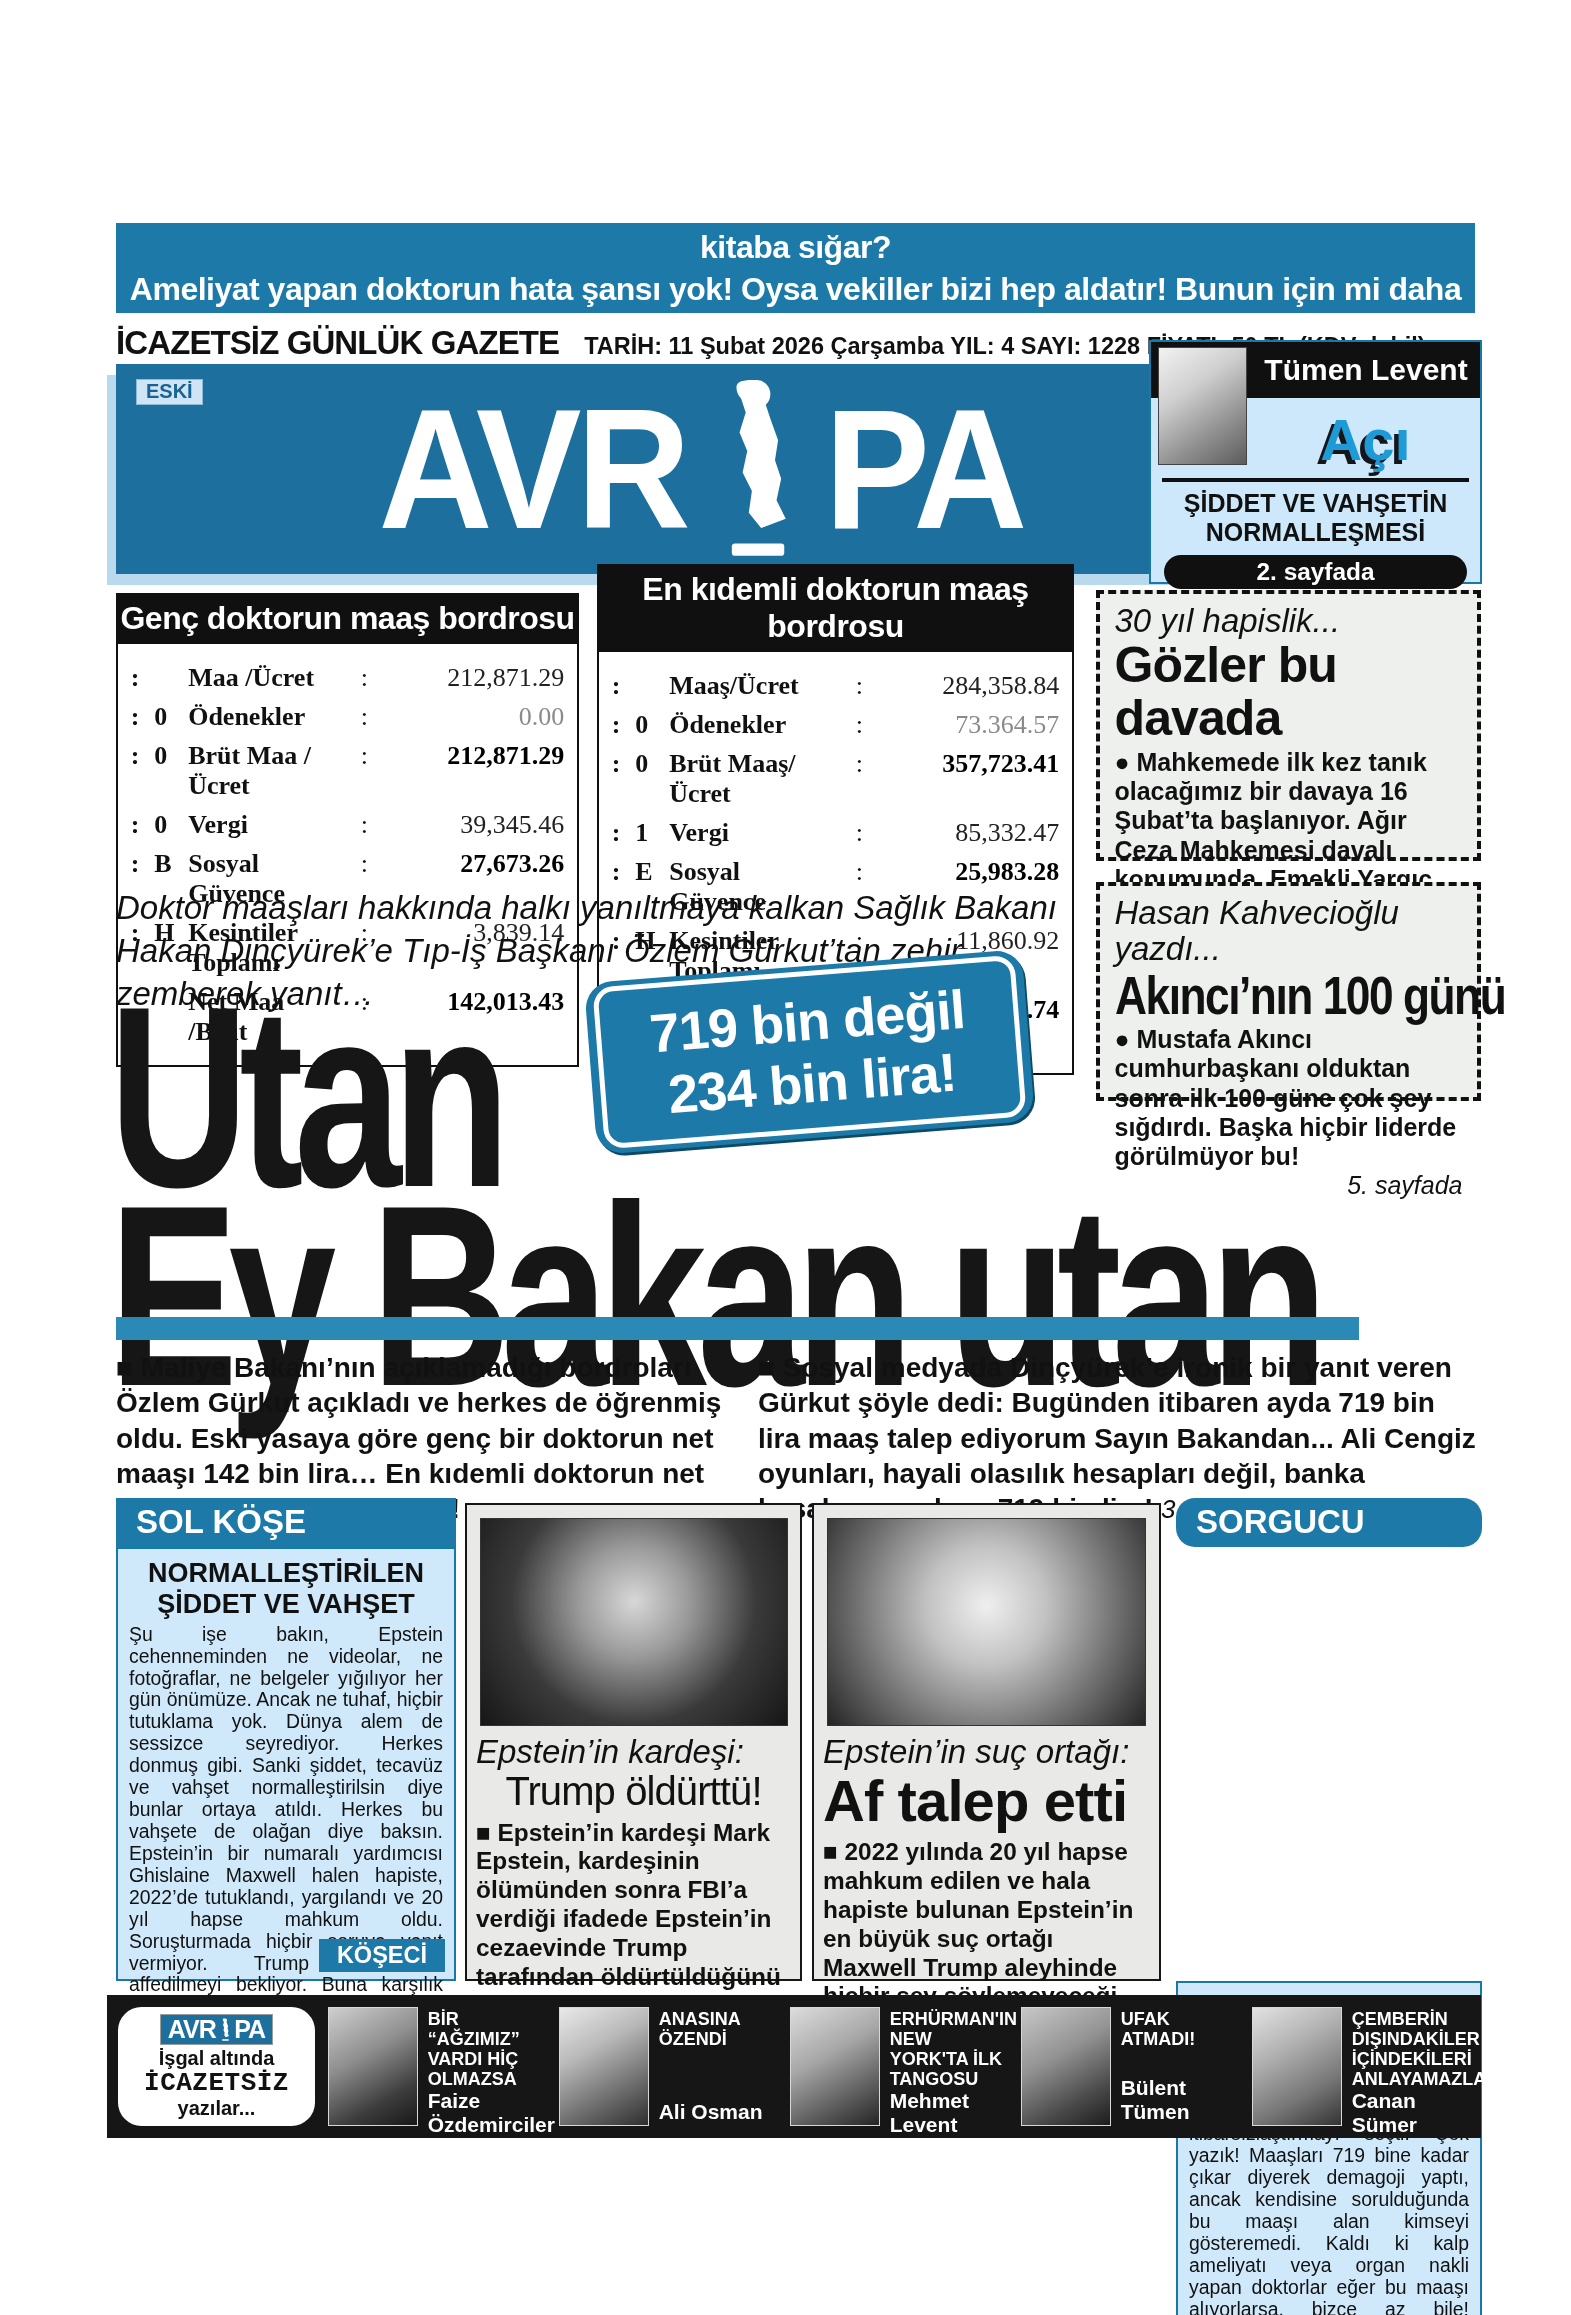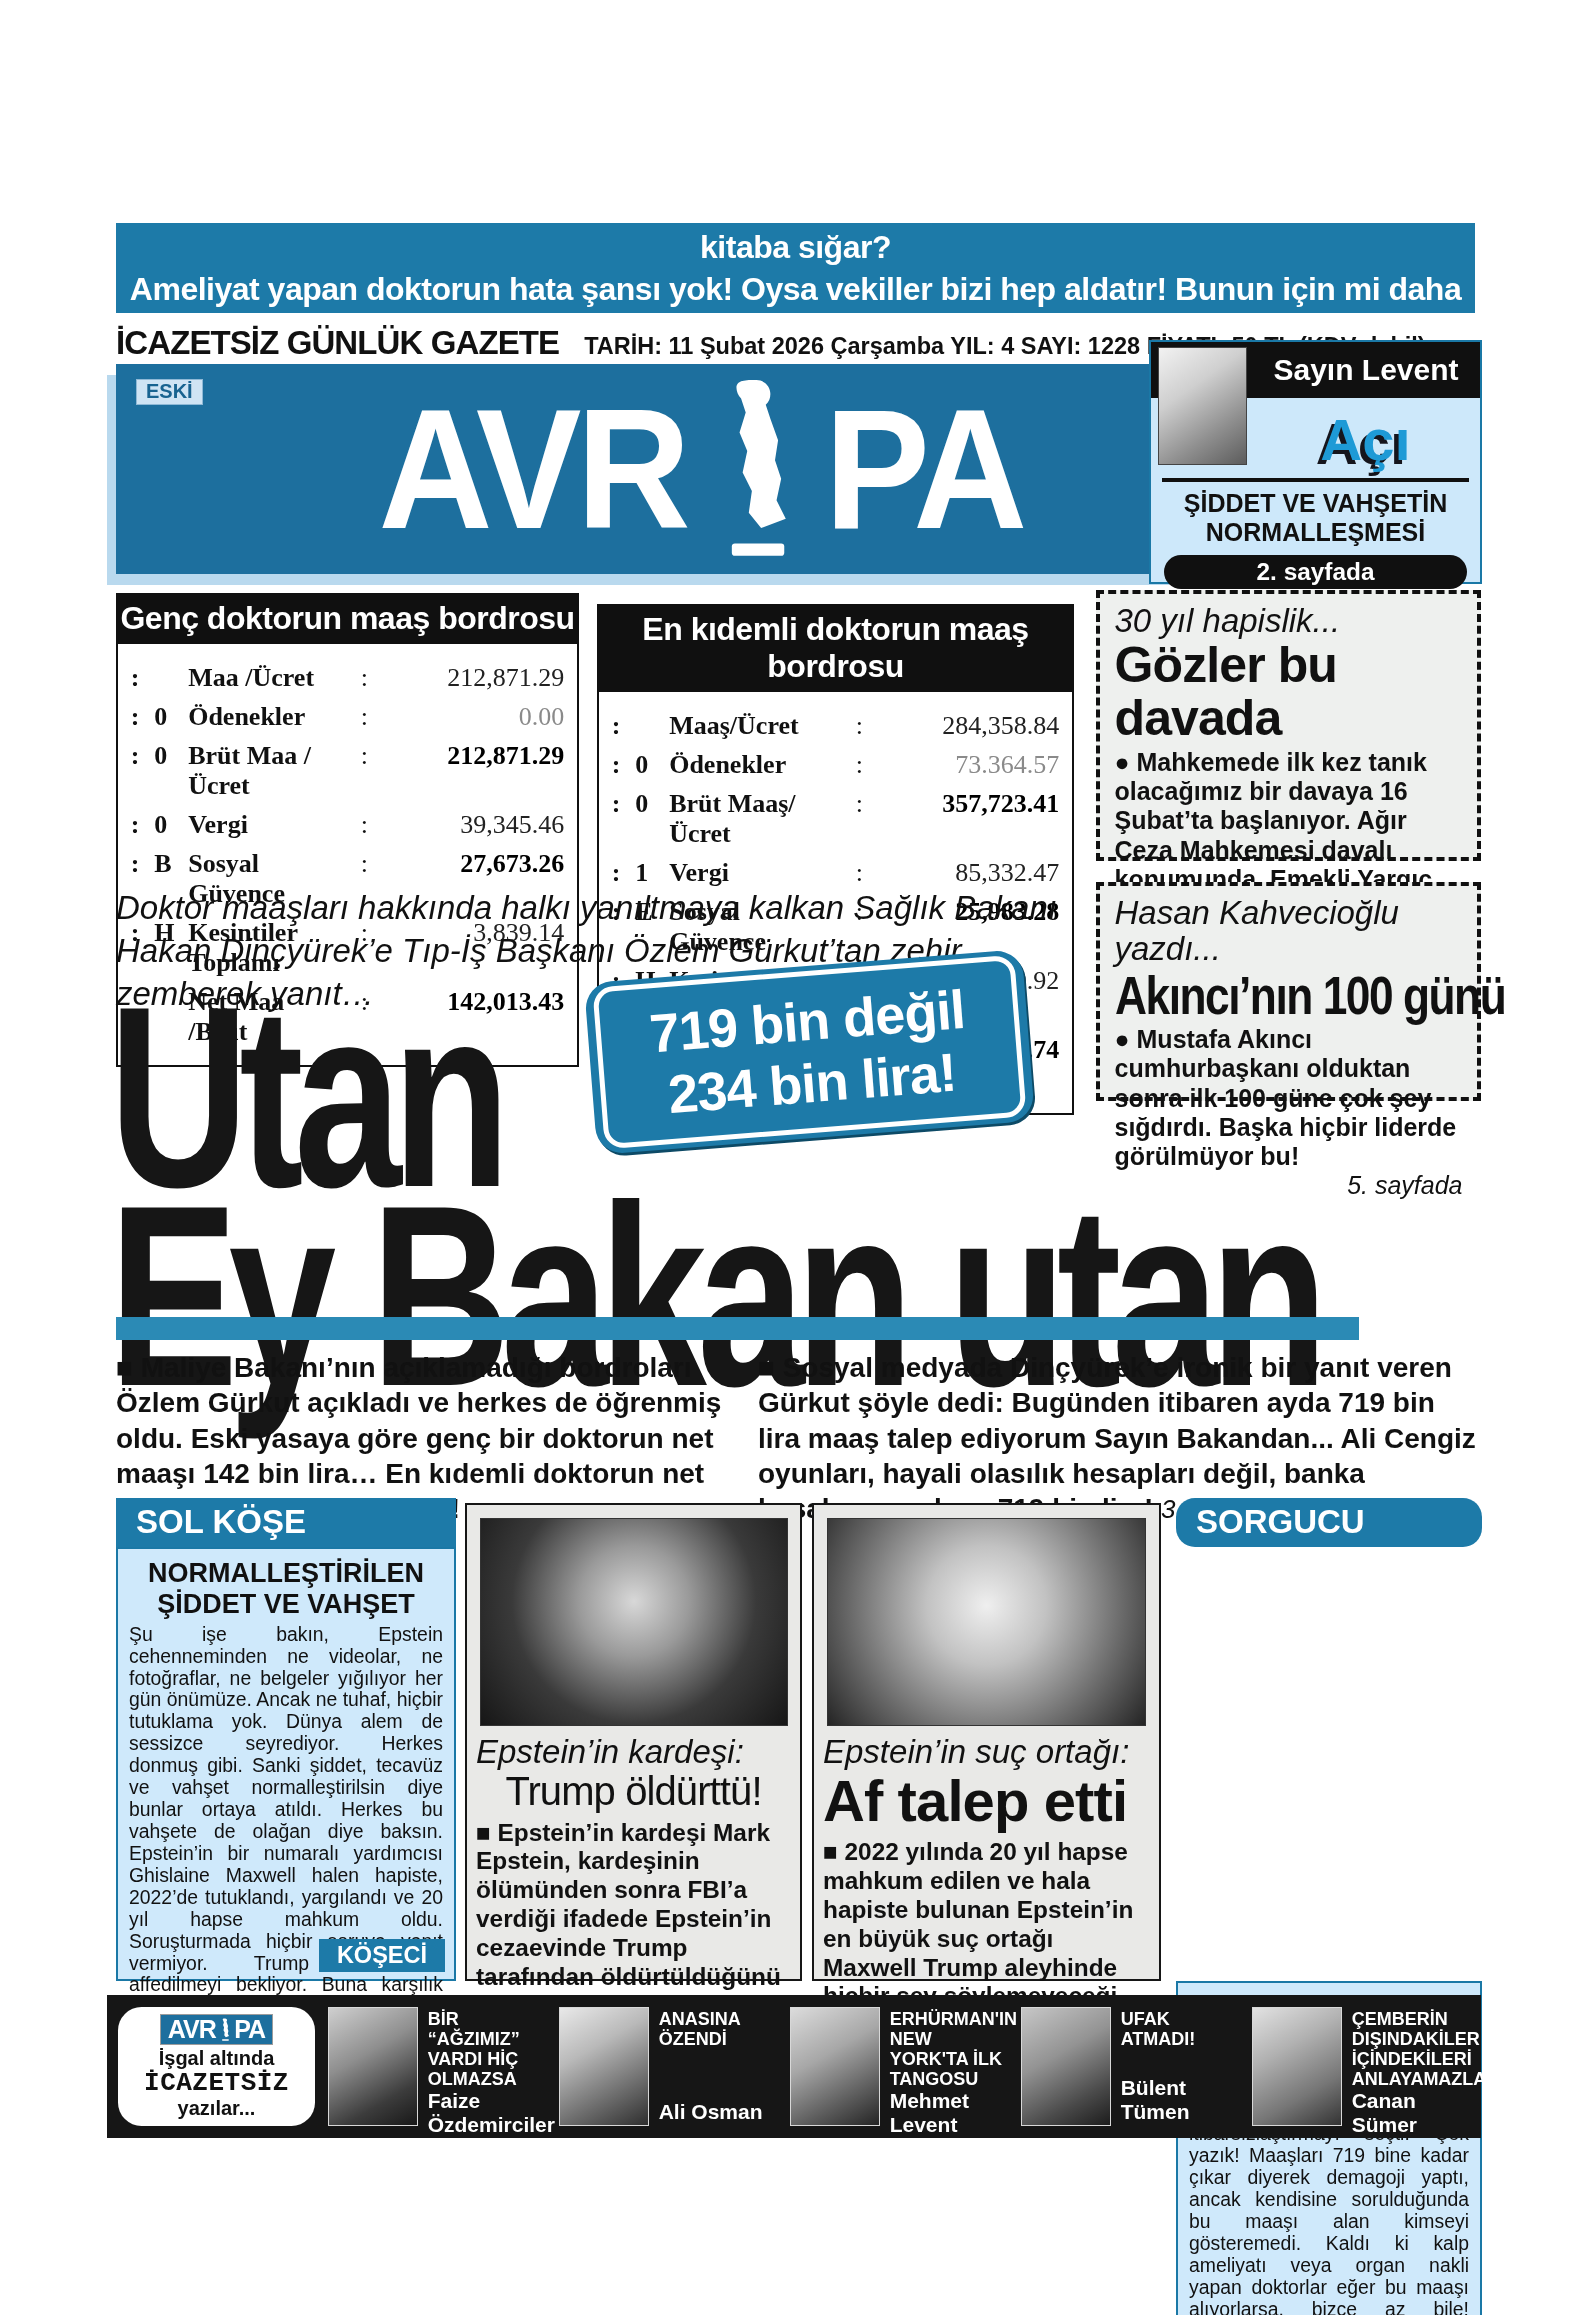--- a/index.html
+++ b/index.html
@@ -152,21 +152,21 @@
     <svg class="mast-statue" viewBox="0 0 60 120" xmlns="http://www.w3.org/2000/svg">
       <path fill="#ffffff" d="M30 2c5 0 9 4 9 9 0 3-1 5-3 7l3 9 5 14-2 13 4 12-3 14 6 12-16 6-8-10 2-14-6-12 3-14-5-12 4-13-3-9c-2-2-3-5-3-7 0-5 6-5 13-5z"></path>
       <rect fill="#ffffff" x="14" y="108" width="34" height="8" rx="2"></rect>
     </svg>
     <span class="mast-letters">PA</span>
   </div>
 
   <div class="abs slbox">
     <div class="sl-top">
       <div class="sl-photo"></div>
-      <div class="sl-name">Sayın Levent</div>
+      <div class="sl-name">Tümen Levent</div>
     </div>
     <div class="sl-aci">Açı</div>
     <hr class="sl-rule">
     <div class="sl-title">ŞİDDET VE VAHŞETİN NORMALLEŞMESİ</div>
     <div class="sl-pill">2. sayfada</div>
   </div>
 
   <div class="abs ptable" style="left:116px;top:593px;width:463px;">
     <div class="pt-head">Genç doktorun maaş bordrosu</div>
     <div class="pt-body">
@@ -215,21 +215,21 @@
       <div class="trow bold">
           <span class="tc1"></span>
           <span class="tc2"></span>
           <span class="tlabel">Net Maa /Brüt</span>
           <span class="tc3">:</span>
           <span class="tval">142,013.43</span>
         </div>
     </div>
   </div>
 
-  <div class="abs ptable" style="left:597px;top:604px;width:477px;">
+  <div class="abs ptable" style="left:597px;top:564px;width:477px;">
     <div class="pt-head">En kıdemli doktorun maaş bordrosu</div>
     <div class="pt-body">
       <div class="trow">
           <span class="tc1">:</span>
           <span class="tc2"></span>
           <span class="tlabel">Maaş/Ücret</span>
           <span class="tc3">:</span>
           <span class="tval">284,358.84</span>
         </div>
       <div class="trow gray">

